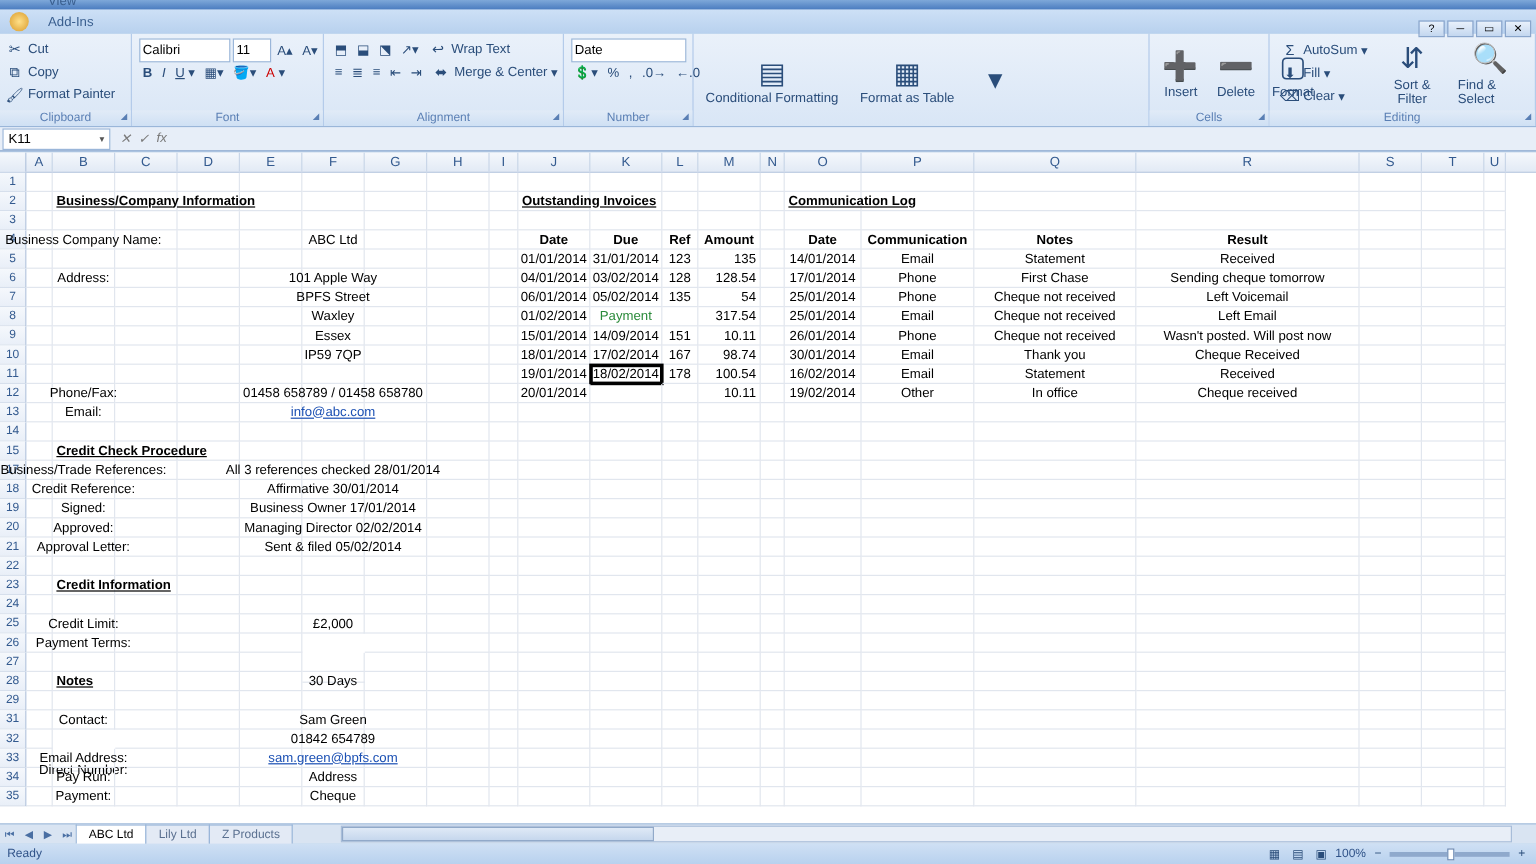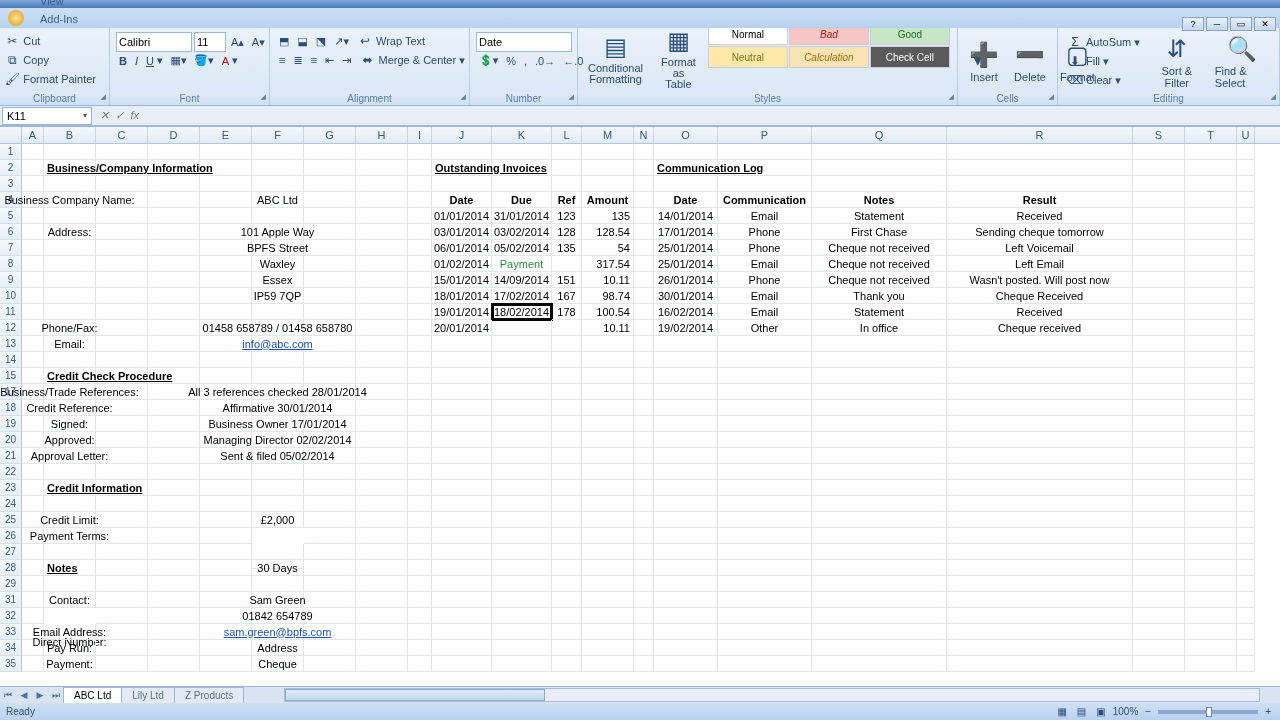--- a/index.html
+++ b/index.html
@@ -168,33 +168,24 @@
   <div class="group" style="width:380px">
     <div class="hstack" style="flex:1;gap:6px;align-items:stretch">
       <div class="bigbtn">
           <span class="iconbox">▤</span>
           <span style="text-align:center;line-height:1">Conditional Formatting</span>
         </div>
       <div class="bigbtn">
           <span class="iconbox">▦</span>
           <span style="text-align:center;line-height:1">Format as Table</span>
         </div>
-      <div class="stylebox" id="styles-grid">
-          <div class="stylecell" style="background: rgb(255, 255, 255); color: rgb(0, 0, 0);">Normal</div>
-          <div class="stylecell" style="background: rgb(246, 198, 198); color: rgb(156, 27, 27); font-style: italic;">Bad</div>
-          <div class="stylecell" style="background: rgb(199, 230, 199); color: rgb(37, 107, 37);">Good</div>
-          <div class="stylecell" style="background: rgb(255, 233, 168); color: rgb(138, 109, 27);">Neutral</div>
-          <div class="stylecell" style="background: rgb(251, 227, 179); color: rgb(176, 106, 0); font-style: italic;">Calculation</div>
-          <div class="stylecell" style="background: rgb(90, 90, 90); color: rgb(255, 255, 255);">Check Cell</div>
-        </div>
       <div class="bigbtn">
           <span class="iconbox">▾</span>
         </div>
     </div>
-    <div class="group-label">Styles</div>
   </div>
 
   <div class="group" style="width:100px">
     <div class="hstack" style="flex:1">
       <div class="bigbtn">
           <span class="iconbox">➕</span>
           <span>Insert</span>
         </div>
       <div class="bigbtn">
           <span class="iconbox">➖</span>
@@ -389,21 +380,21 @@
         <div class="rowhead">6</div>
         <div class="cell" style="width: 22px;"></div>
         <div class="cell center" style="width: 52px; overflow: visible; z-index: 1;">Address:</div>
         <div class="cell" style="width: 52px;"></div>
         <div class="cell" style="width: 52px;"></div>
         <div class="cell" style="width: 52px;"></div>
         <div class="cell center" style="width: 52px; overflow: visible; z-index: 1;">101 Apple Way</div>
         <div class="cell" style="width: 52px;"></div>
         <div class="cell" style="width: 52px;"></div>
         <div class="cell" style="width: 24px;"></div>
-        <div class="cell center" style="width: 60px; overflow: visible; z-index: 1;">03/01/2014</div>
+        <div class="cell center" style="width: 60px; overflow: visible; z-index: 1;">04/01/2014</div>
         <div class="cell center" style="width: 60px; overflow: visible; z-index: 1;">03/02/2014</div>
         <div class="cell center" style="width: 30px; overflow: visible; z-index: 1;">128</div>
         <div class="cell right" style="width: 52px; overflow: visible; z-index: 1;">128.54</div>
         <div class="cell" style="width: 20px;"></div>
         <div class="cell center" style="width: 64px; overflow: visible; z-index: 1;">17/01/2014</div>
         <div class="cell center" style="width: 94px; overflow: visible; z-index: 1;">Phone</div>
         <div class="cell center" style="width: 135px; overflow: visible; z-index: 1;">First Chase</div>
         <div class="cell center" style="width: 186px; overflow: visible; z-index: 1;">Sending cheque tomorrow</div>
         <div class="cell" style="width: 52px;"></div>
         <div class="cell" style="width: 52px;"></div>

